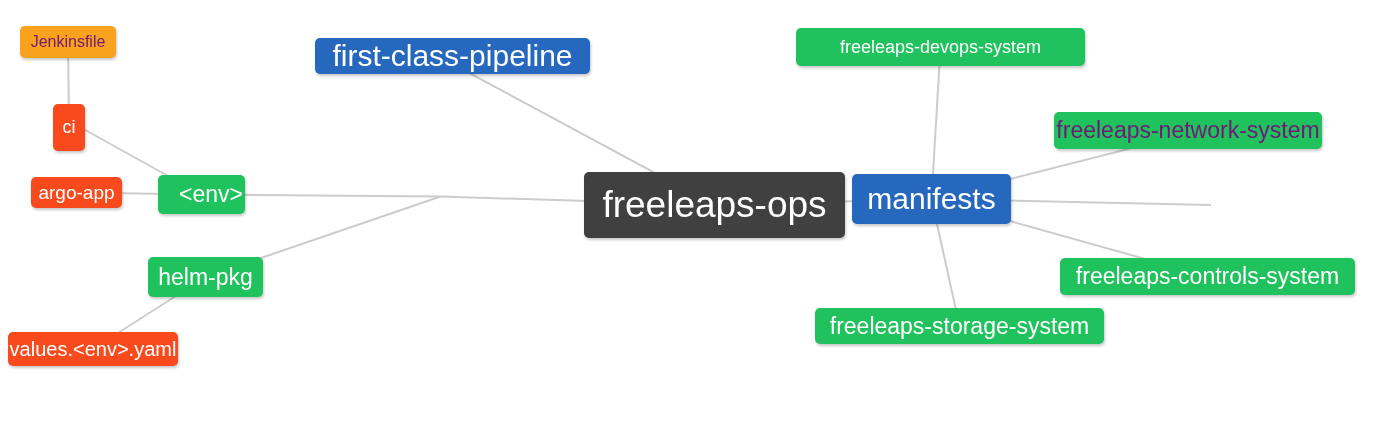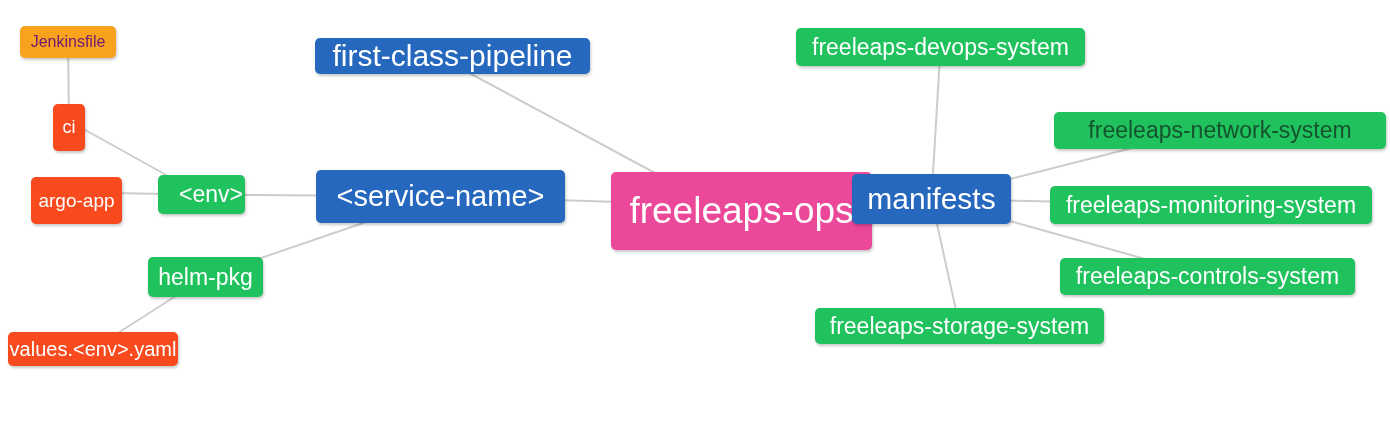--- a/index.html
+++ b/index.html
@@ -52,26 +52,24 @@
       <line x1="714.5" y1="205" x2="931.5" y2="199" stroke="#cccccc" stroke-width="2"></line>
       <line x1="931.5" y1="199" x2="940.5" y2="47" stroke="#cccccc" stroke-width="2"></line>
       <line x1="931.5" y1="199" x2="1201" y2="130.5" stroke="#cccccc" stroke-width="2"></line>
       <line x1="931.5" y1="199" x2="1211" y2="205" stroke="#cccccc" stroke-width="2"></line>
       <line x1="931.5" y1="199" x2="1207.5" y2="276.5" stroke="#cccccc" stroke-width="2"></line>
       <line x1="931.5" y1="199" x2="959.5" y2="326" stroke="#cccccc" stroke-width="2"></line>
     </svg>
 
 <div class="node" style="left: 20px; top: 26px; width: 96px; height: 32px; font-size: 16px; background: rgb(248, 162, 29); color: #701a75;">Jenkinsfile</div>
     <div class="node" style="left: 53px; top: 104px; width: 32px; height: 47px; font-size: 18px; background: rgb(248, 74, 29); color: rgb(255, 255, 255);">ci</div>
-    <div class="node" style="left: 31px; top: 177px; width: 91px; height: 47px; font-size: 19px; background: rgb(248, 74, 29); color: rgb(255, 255, 255);">argo-app</div>
+    <div class="node" style="left: 31px; top: 177px; width: 91px; height: 31px; font-size: 19px; background: rgb(248, 74, 29); color: rgb(255, 255, 255);">argo-app</div>
     <div class="node" style="left: 158px; top: 175px; width: 87px; height: 39px; font-size: 23px; background: rgb(32, 194, 94); color: rgb(255, 255, 255); padding-left: 19px;">&lt;env&gt;</div>
     <div class="node" style="left: 148px; top: 257px; width: 115px; height: 40px; font-size: 23px; background: rgb(32, 194, 94); color: rgb(255, 255, 255);">helm-pkg</div>
     <div class="node" style="left: 8px; top: 332px; width: 170px; height: 34px; font-size: 20px; background: rgb(248, 74, 29); color: rgb(255, 255, 255);">values.&lt;env&gt;.yaml</div>
     <div class="node" style="left: 315px; top: 38px; width: 275px; height: 36px; font-size: 30px; background: rgb(37, 104, 190); color: rgb(255, 255, 255);">first-class-pipeline</div>
-    <div class="node" style="left: 316px; top: 170px; width: 249px; height: 53px; font-size: 29px; background: rgb(37, 104, 190); color: rgb(255, 255, 255);">&lt;service-name&gt;</div>
-    <div class="node" style="left: 584px; top: 172px; width: 261px; height: 78px; font-size: 37px; background: #ec4899; color: rgb(255, 255, 255); margin-left: 27px;">freeleaps-ops</div>
+    <div class="node" style="left: 584px; top: 172px; width: 261px; height: 66px; font-size: 37px; background: #404040; color: rgb(255, 255, 255);">freeleaps-ops</div>
     <div class="node" style="left: 852px; top: 174px; width: 159px; height: 50px; font-size: 30px; background: rgb(37, 104, 190); color: rgb(255, 255, 255);">manifests</div>
-    <div class="node" style="left: 796px; top: 28px; width: 289px; height: 38px; font-size: 23px; background: rgb(32, 194, 94); color: rgb(255, 255, 255);">freeleaps-devops-system</div>
-    <div class="node" style="left: 1054px; top: 112px; width: 332px; height: 37px; font-size: 23px; background: rgb(32, 194, 94); color: #14532d;">freeleaps-network-system</div>
-    <div class="node" style="left: 1050px; top: 186px; width: 322px; height: 38px; font-size: 23px; background: rgb(32, 194, 94); color: rgb(255, 255, 255);">freeleaps-monitoring-system</div>
+    <div class="node" style="left: 796px; top: 28px; width: 289px; height: 38px; font-size: 18px; background: rgb(32, 194, 94); color: rgb(255, 255, 255);">freeleaps-devops-system</div>
+    <div class="node" style="left: 1054px; top: 112px; width: 268px; height: 37px; font-size: 23px; background: rgb(32, 194, 94); color: #701a75;">freeleaps-network-system</div>
     <div class="node" style="left: 1060px; top: 258px; width: 295px; height: 37px; font-size: 23px; background: rgb(32, 194, 94); color: rgb(255, 255, 255);">freeleaps-controls-system</div>
     <div class="node" style="left: 815px; top: 308px; width: 289px; height: 36px; font-size: 23px; background: rgb(32, 194, 94); color: rgb(255, 255, 255); text-align: right;">freeleaps-storage-system</div>
   </div>
 
 </body></html>

